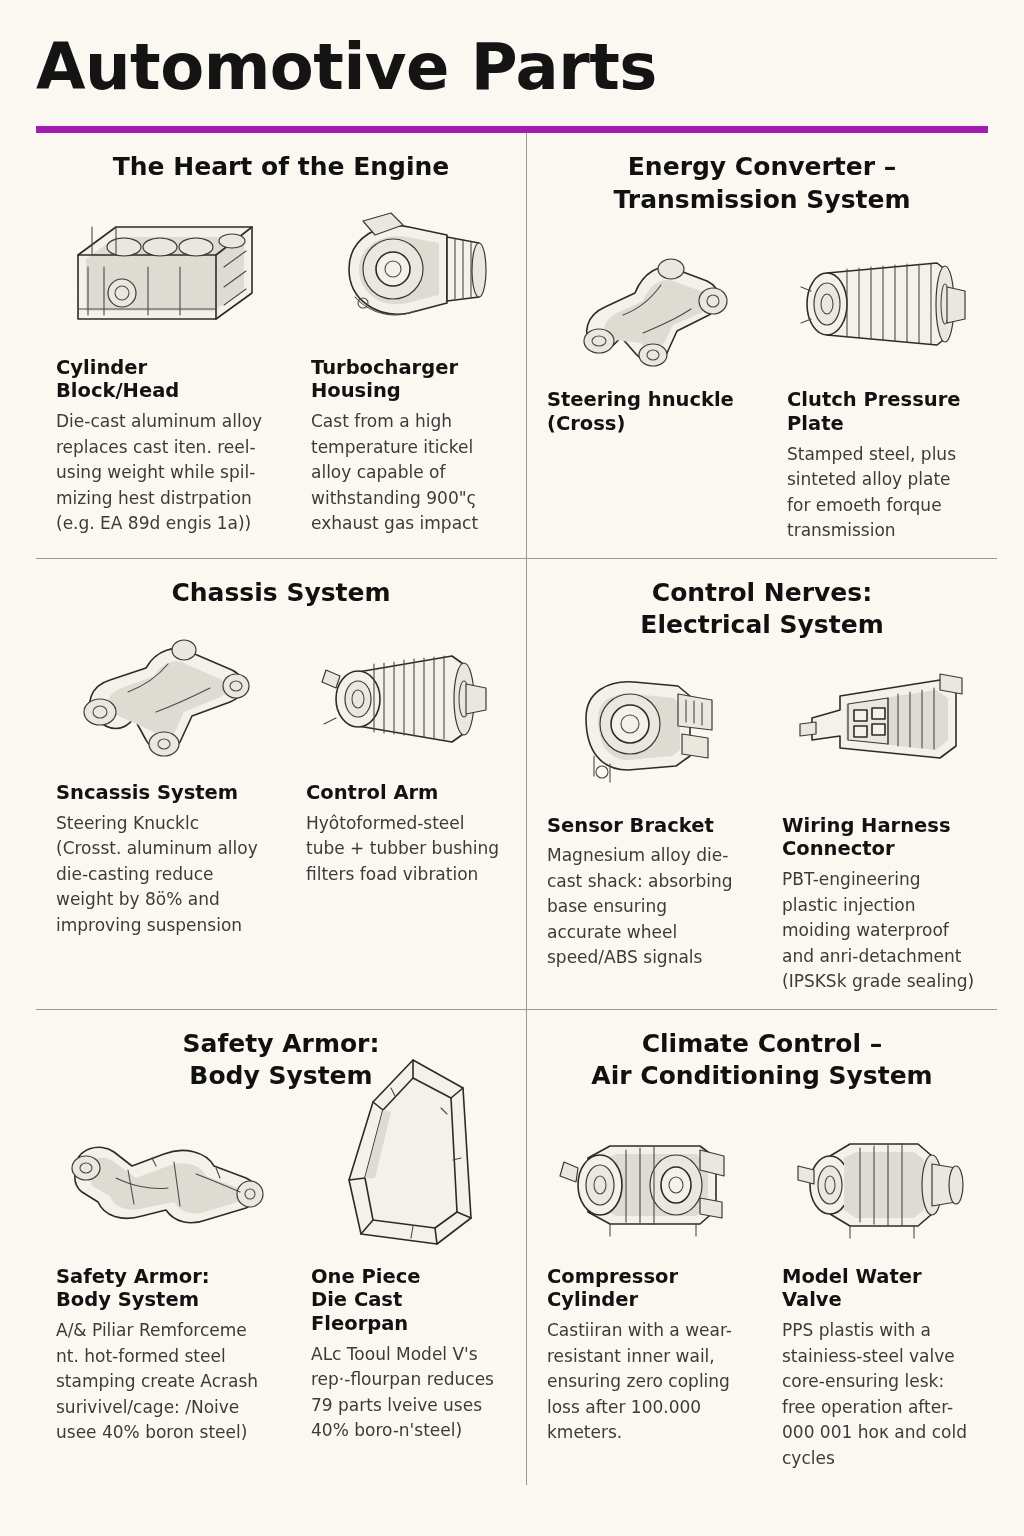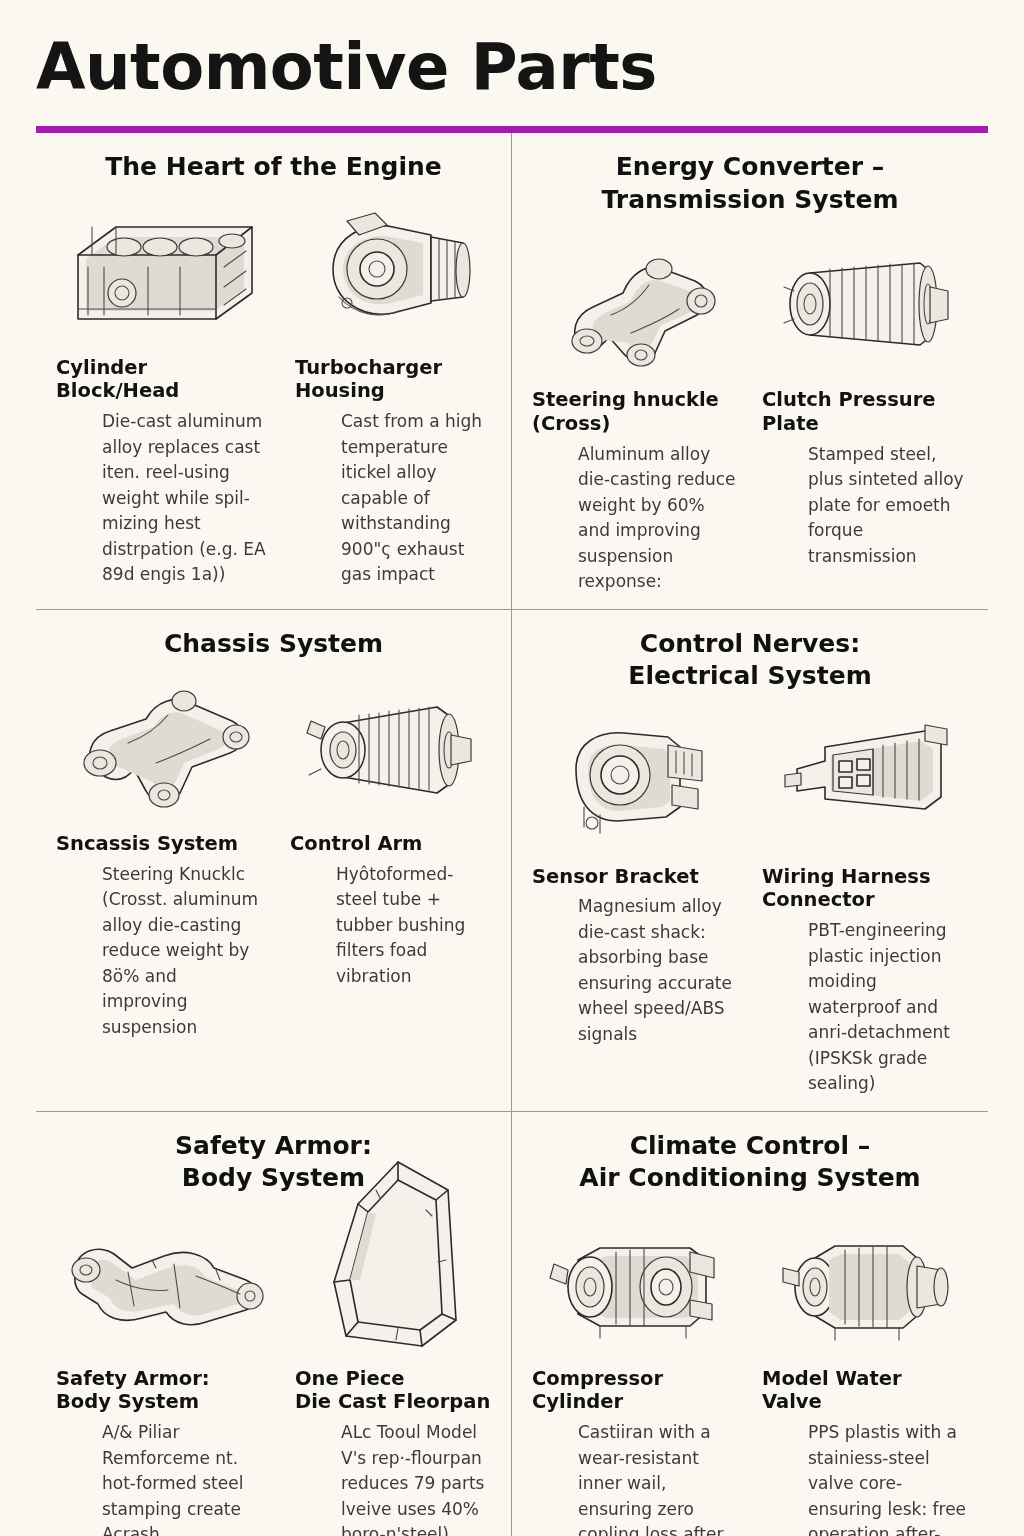--- a/index.html
+++ b/index.html
@@ -52,21 +52,21 @@
     font-weight: bold;
     font-size: 25px;
     line-height: 1.3;
     color: #111;
     margin: 2px 0 8px 0;
     white-space: pre-line;
   }
   .cards {
     display: grid;
     grid-template-columns: 1fr 1fr;
-    gap: 0px;
+    gap: 16px;
   }
   .card {
     padding: 0 12px;
     box-sizing: border-box;
   }
   .art {
     height: 160px;
     display: flex;
     align-items: center;
     justify-content: center;
@@ -79,21 +79,20 @@
     font-size: 19.5px;
     line-height: 1.22;
     color: #121212;
     margin: 4px 0 6px 0;
     white-space: pre-line;
   }
   .card-desc {
     font-size: 17px;
     line-height: 1.5;
     color: #3b3b3b;
-    margin-left: 46px;
   }
   
   .ln { fill: none; stroke: #2b2b2b; stroke-width: 1.6; stroke-linejoin: round; stroke-linecap: round; }
   .ln2 { fill: none; stroke: #4a4a4a; stroke-width: 1.1; stroke-linejoin: round; stroke-linecap: round; }
   .fillw { fill: #f3f1ea; stroke: #2b2b2b; stroke-width: 1.6; stroke-linejoin: round; }
   .fillw2 { fill: #e9e7de; stroke: #3a3a3a; stroke-width: 1.2; stroke-linejoin: round; }
   .shade { fill: #dedbd2; stroke: none; }
 </style>
 </head>
 <body>
@@ -165,21 +164,20 @@
               <ellipse class="fillw2" cx="106" cy="126" rx="14" ry="11"></ellipse>
               <ellipse class="ln2" cx="106" cy="126" rx="6" ry="5"></ellipse>
               <ellipse class="fillw2" cx="166" cy="72" rx="14" ry="13"></ellipse>
               <ellipse class="ln2" cx="166" cy="72" rx="6" ry="6"></ellipse>
               <ellipse class="fillw2" cx="124" cy="40" rx="13" ry="10"></ellipse>
               <path class="ln2" d="M76 86 C92 80 104 70 114 56 M96 104 C110 98 126 92 144 80"></path>
             </svg>
           </div>
           <div class="card-title">Steering hnuckle
 (Cross)</div>
-          <div class="card-desc">Aluminum alloy die-casting reduce weight by 60% and improving suspension rexponse:</div>
         </div>
         <div class="card">
           <div class="art">
             <svg width="190" height="150" viewBox="0 0 190 150">
               <path class="fillw" d="M40 44 L150 34 L160 42 L160 108 L150 116 L40 106 Z"></path>
               <ellipse class="fillw" cx="40" cy="75" rx="20" ry="31"></ellipse>
               <ellipse class="fillw2" cx="40" cy="75" rx="13" ry="21"></ellipse>
               <ellipse class="ln2" cx="40" cy="75" rx="6" ry="10"></ellipse>
               <path class="ln2" d="M60 40 L60 108 M72 39 L72 109 M84 38 L84 110 M96 37 L96 111 M108 36 L108 112 M120 35 L120 113 M132 35 L132 114 M144 34 L144 115"></path>
               <ellipse class="fillw2" cx="158" cy="75" rx="9" ry="38"></ellipse>

